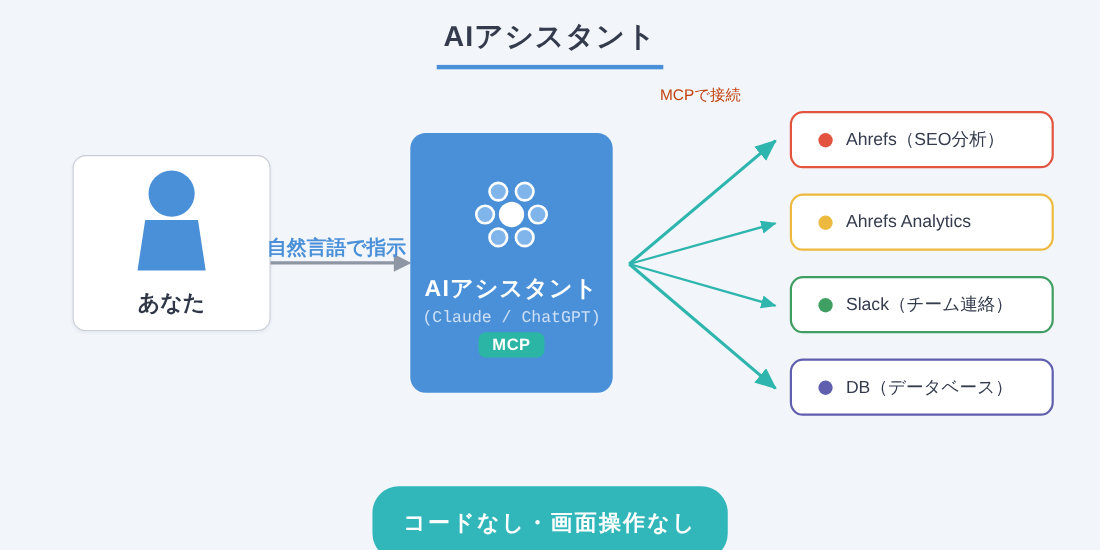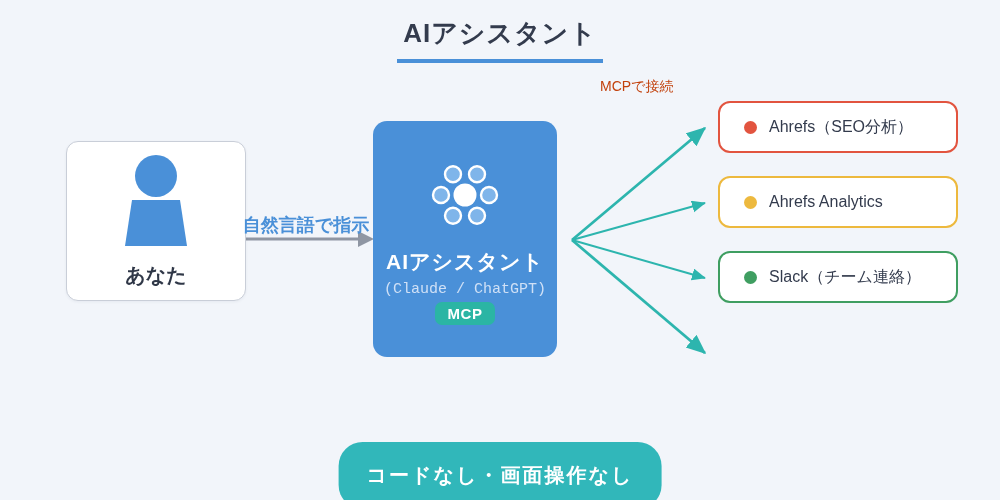--- a/index.html
+++ b/index.html
@@ -138,16 +138,20 @@
     <span class="service-label">Ahrefs（SEO分析）</span>
   </div>
   <div class="service-box sv1" style="border-color: rgb(237, 185, 62);">
     <span class="dot" style="background: rgb(237, 185, 62);"></span>
     <span class="service-label">Ahrefs Analytics</span>
   </div>
   <div class="service-box sv2" style="border-color: rgb(63, 158, 97);">
     <span class="dot" style="background: rgb(63, 158, 97);"></span>
     <span class="service-label">Slack（チーム連絡）</span>
   </div>
+  <div class="service-box sv3" style="border-color: rgb(95, 95, 174);">
+    <span class="dot" style="background: rgb(95, 95, 174);"></span>
+    <span class="service-label">DB（データベース）</span>
+  </div>
 
   <div class="footer-pill">コードなし・画面操作なし</div>
 
 </div>
 
 </body></html>

